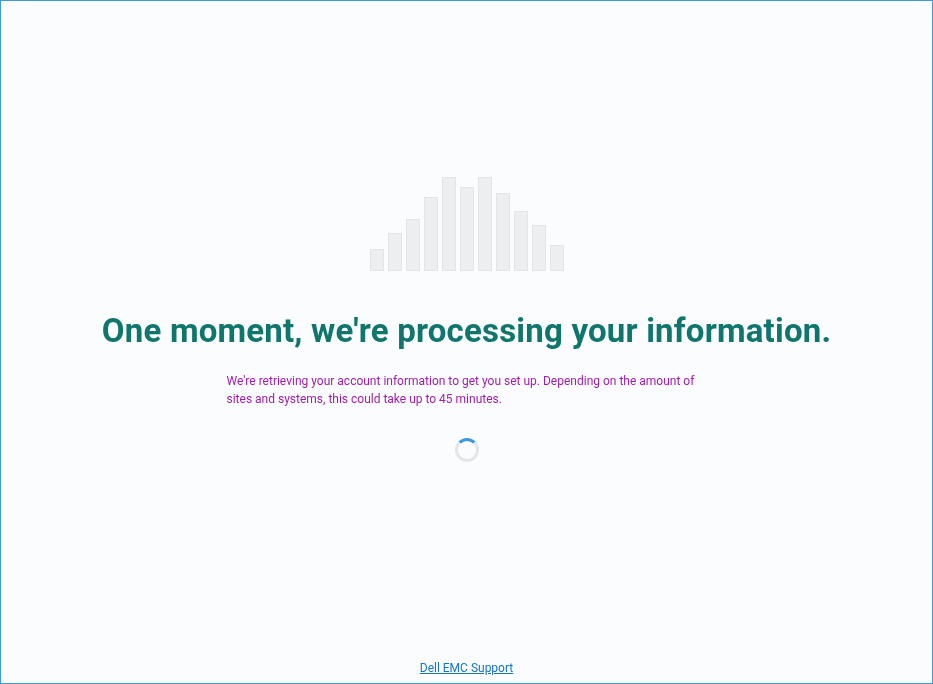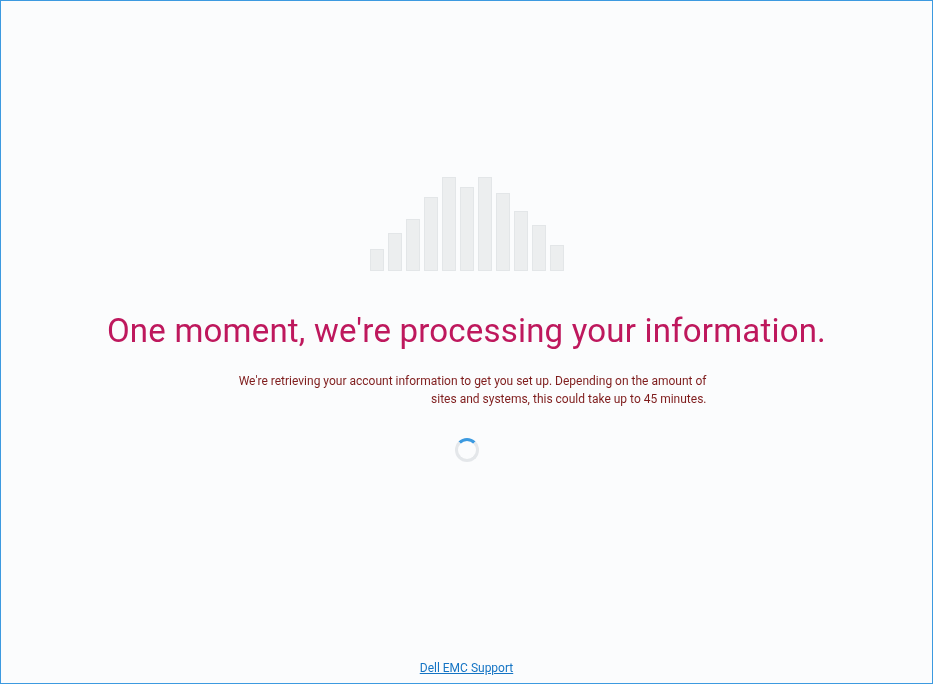--- a/index.html
+++ b/index.html
@@ -33,30 +33,30 @@
     height: 100px;
     margin-bottom: 40px;
   }
   .cloud-bars .bar {
     width: 14px;
     background: #eceeef;
     border: 1px solid #e3e6e8;
   }
   .heading {
     font-size: 33px;
-    font-weight: 400;
-    color: #be185d;
+    font-weight: 700;
+    color: #0f766e;
     text-align: center;
     letter-spacing: 0.2px;
     margin-bottom: 22px;
   }
   .subtext {
     font-size: 12px;
-    color: #7f1d1d;
-    text-align: right;
+    color: #a21caf;
+    text-align: left;
     line-height: 1.5;
     max-width: 480px;
   }
   .spinner-wrap {
     margin-top: 28px;
     width: 28px;
     height: 28px;
     display: flex;
     align-items: center;
     justify-content: center;

